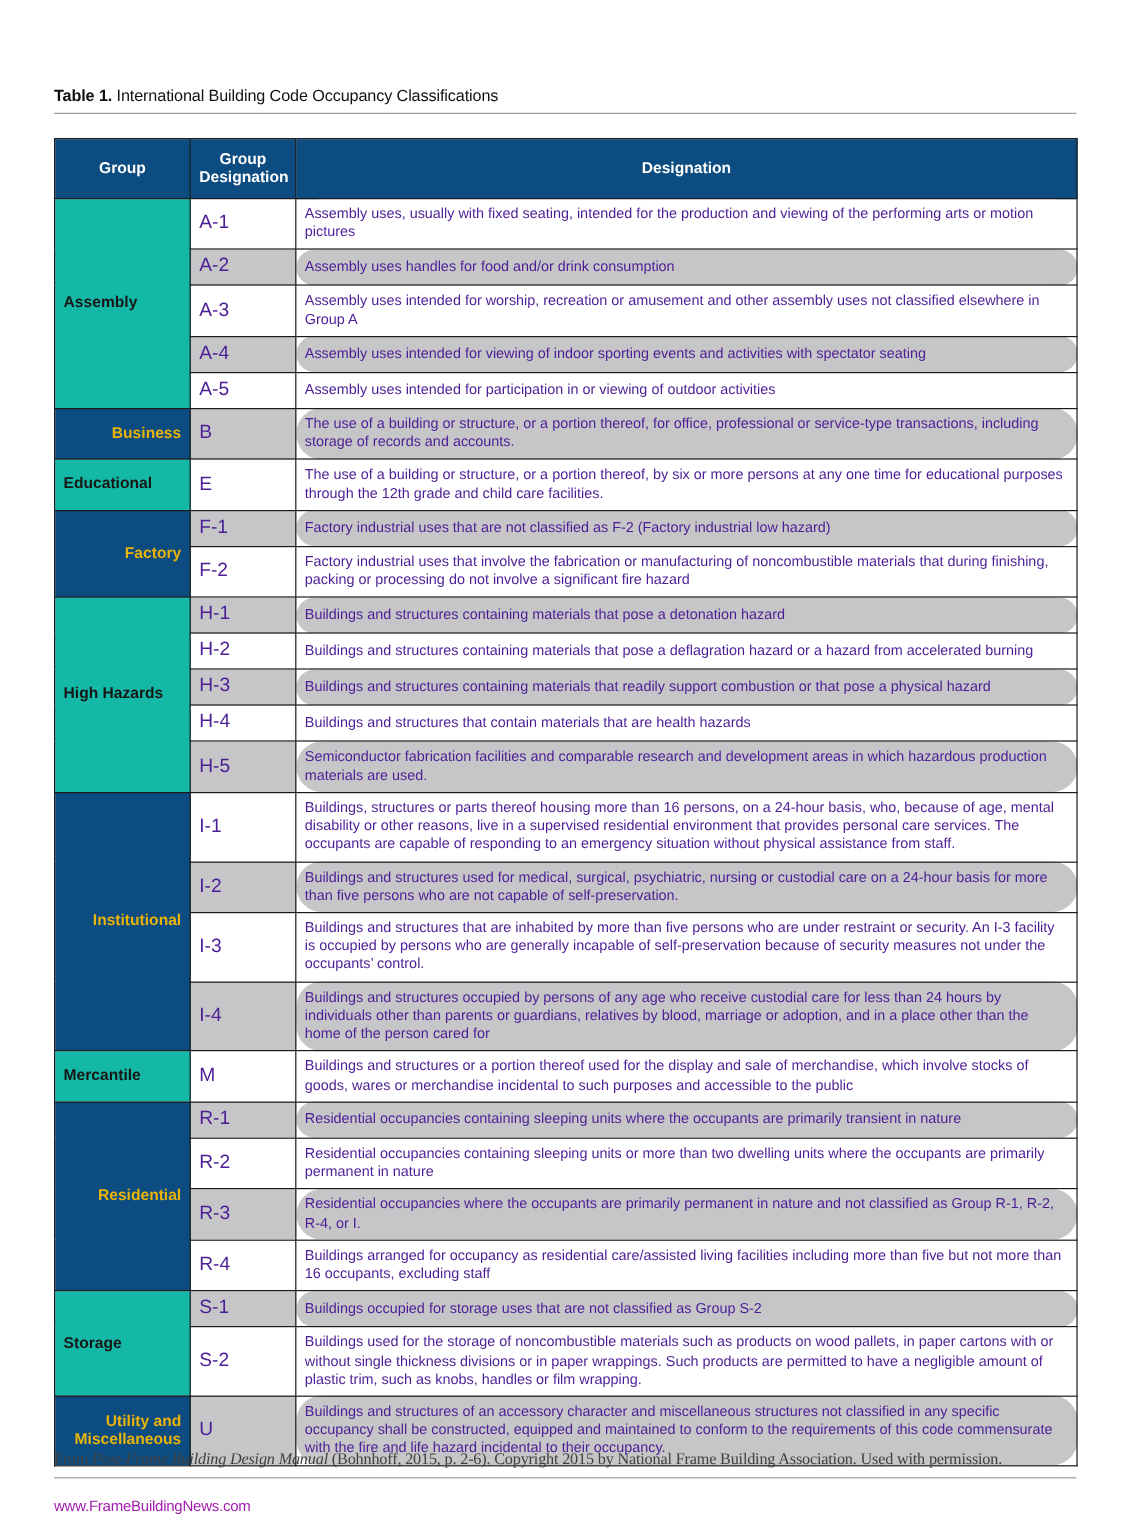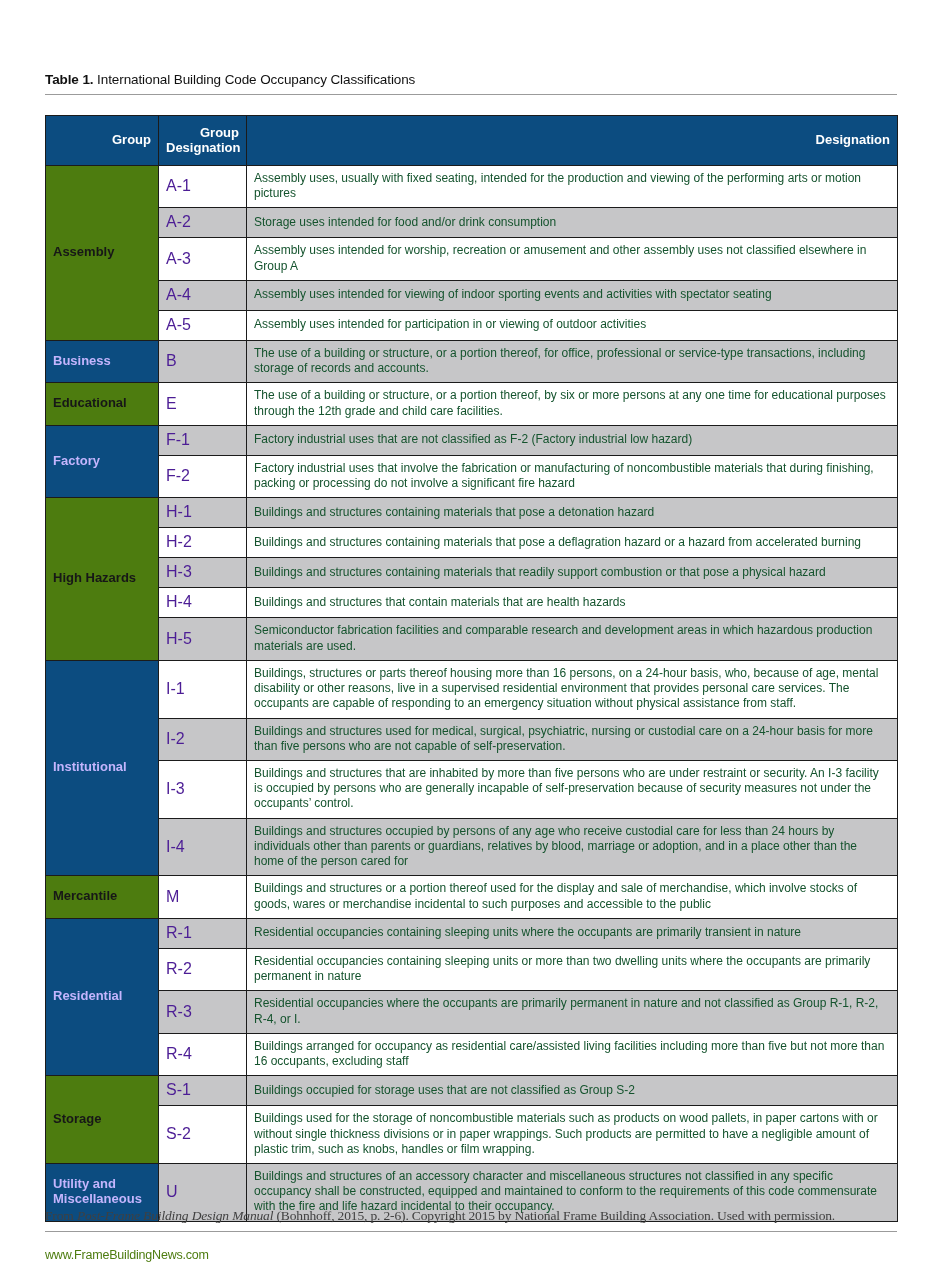--- a/index.html
+++ b/index.html
@@ -66,62 +66,64 @@
     border: 1px solid #1b1b1b;
     vertical-align: middle;
     padding: 5px 7px 6px 7px;
   }
 
   thead th {
     background: #0c4c80;
     color: #ffffff;
     font-size: 13px;
     font-weight: bold;
-    text-align: right;
+    text-align: center;
     vertical-align: bottom;
     padding-top: 9px;
     padding-bottom: 7px;
     line-height: 1.12;
     height: 36px;
   }
   thead th.th-desig { padding-top: 7px; }
 
   
   td.grp {
     font-size: 13px;
     font-weight: bold;
     text-align: left;
     vertical-align: middle;
     line-height: 1.15;
     padding-left: 9px;
   }
   td.grp.navy {
     background: #0c4c80;
-    color: #c4b5fd;
+    color: #eab308;
+    text-align: right;
   }
   td.grp.lilac {
-    background: #4d7c0f;
+    background: #14b8a6;
     color: #171717;
   }
 
   
   td.desig {
     font-size: 16px;
     color: #4c1d95;
     vertical-align: middle;
     padding-left: 9px;
   }
   
   td.desc {
     font-size: 12px;
-    color: #14532d;
+    color: #4c1d95;
     line-height: 1.27;
     vertical-align: middle;
     padding-left: 8px;
     padding-right: 8px;
+    border-radius: 21px;
   }
 
   tr.rw-white td.desig,
   tr.rw-white td.desc { background: #ffffff; }
   tr.rw-gray td.desig,
   tr.rw-gray td.desc { background: #c6c6c8; margin-top: 34px; }
 
   
   .credit {
     position: absolute;
@@ -142,21 +144,21 @@
     top: 1219px;
     width: 852px;
     border-top: 1px solid #9b9b9b;
   }
 
   .siteurl {
     position: absolute;
     left: 45px;
     top: 1236px;
     font-size: 12.5px;
-    color: #4d7c0f;
+    color: #a21caf;
     letter-spacing: -0.2px;
   }
 </style>
 </head>
 <body>
 
 <div class="page">
 
   <div class="title-block">
     <div class="title-line"><span class="t-strong">Table 1.</span><span> International Building Code Occupancy Classifications</span></div>
@@ -178,21 +180,21 @@
         </tr>
       </thead>
       <tbody id="tbody">
           <tr class="rw-white">
             <td class="grp lilac" rowspan="5">Assembly</td>
             <td class="desig">A-1</td>
             <td class="desc">Assembly uses, usually with fixed seating, intended for the production and viewing of the performing arts or motion pictures</td>
           </tr>
           <tr class="rw-gray">
             <td class="desig">A-2</td>
-            <td class="desc">Storage uses intended for food and/or drink consumption</td>
+            <td class="desc">Assembly uses handles for food and/or drink consumption</td>
           </tr>
           <tr class="rw-white">
             <td class="desig">A-3</td>
             <td class="desc">Assembly uses intended for worship, recreation or amusement and other assembly uses not classified elsewhere in Group A</td>
           </tr>
           <tr class="rw-gray">
             <td class="desig">A-4</td>
             <td class="desc">Assembly uses intended for viewing of indoor sporting events and activities with spectator seating</td>
           </tr>
           <tr class="rw-white">

